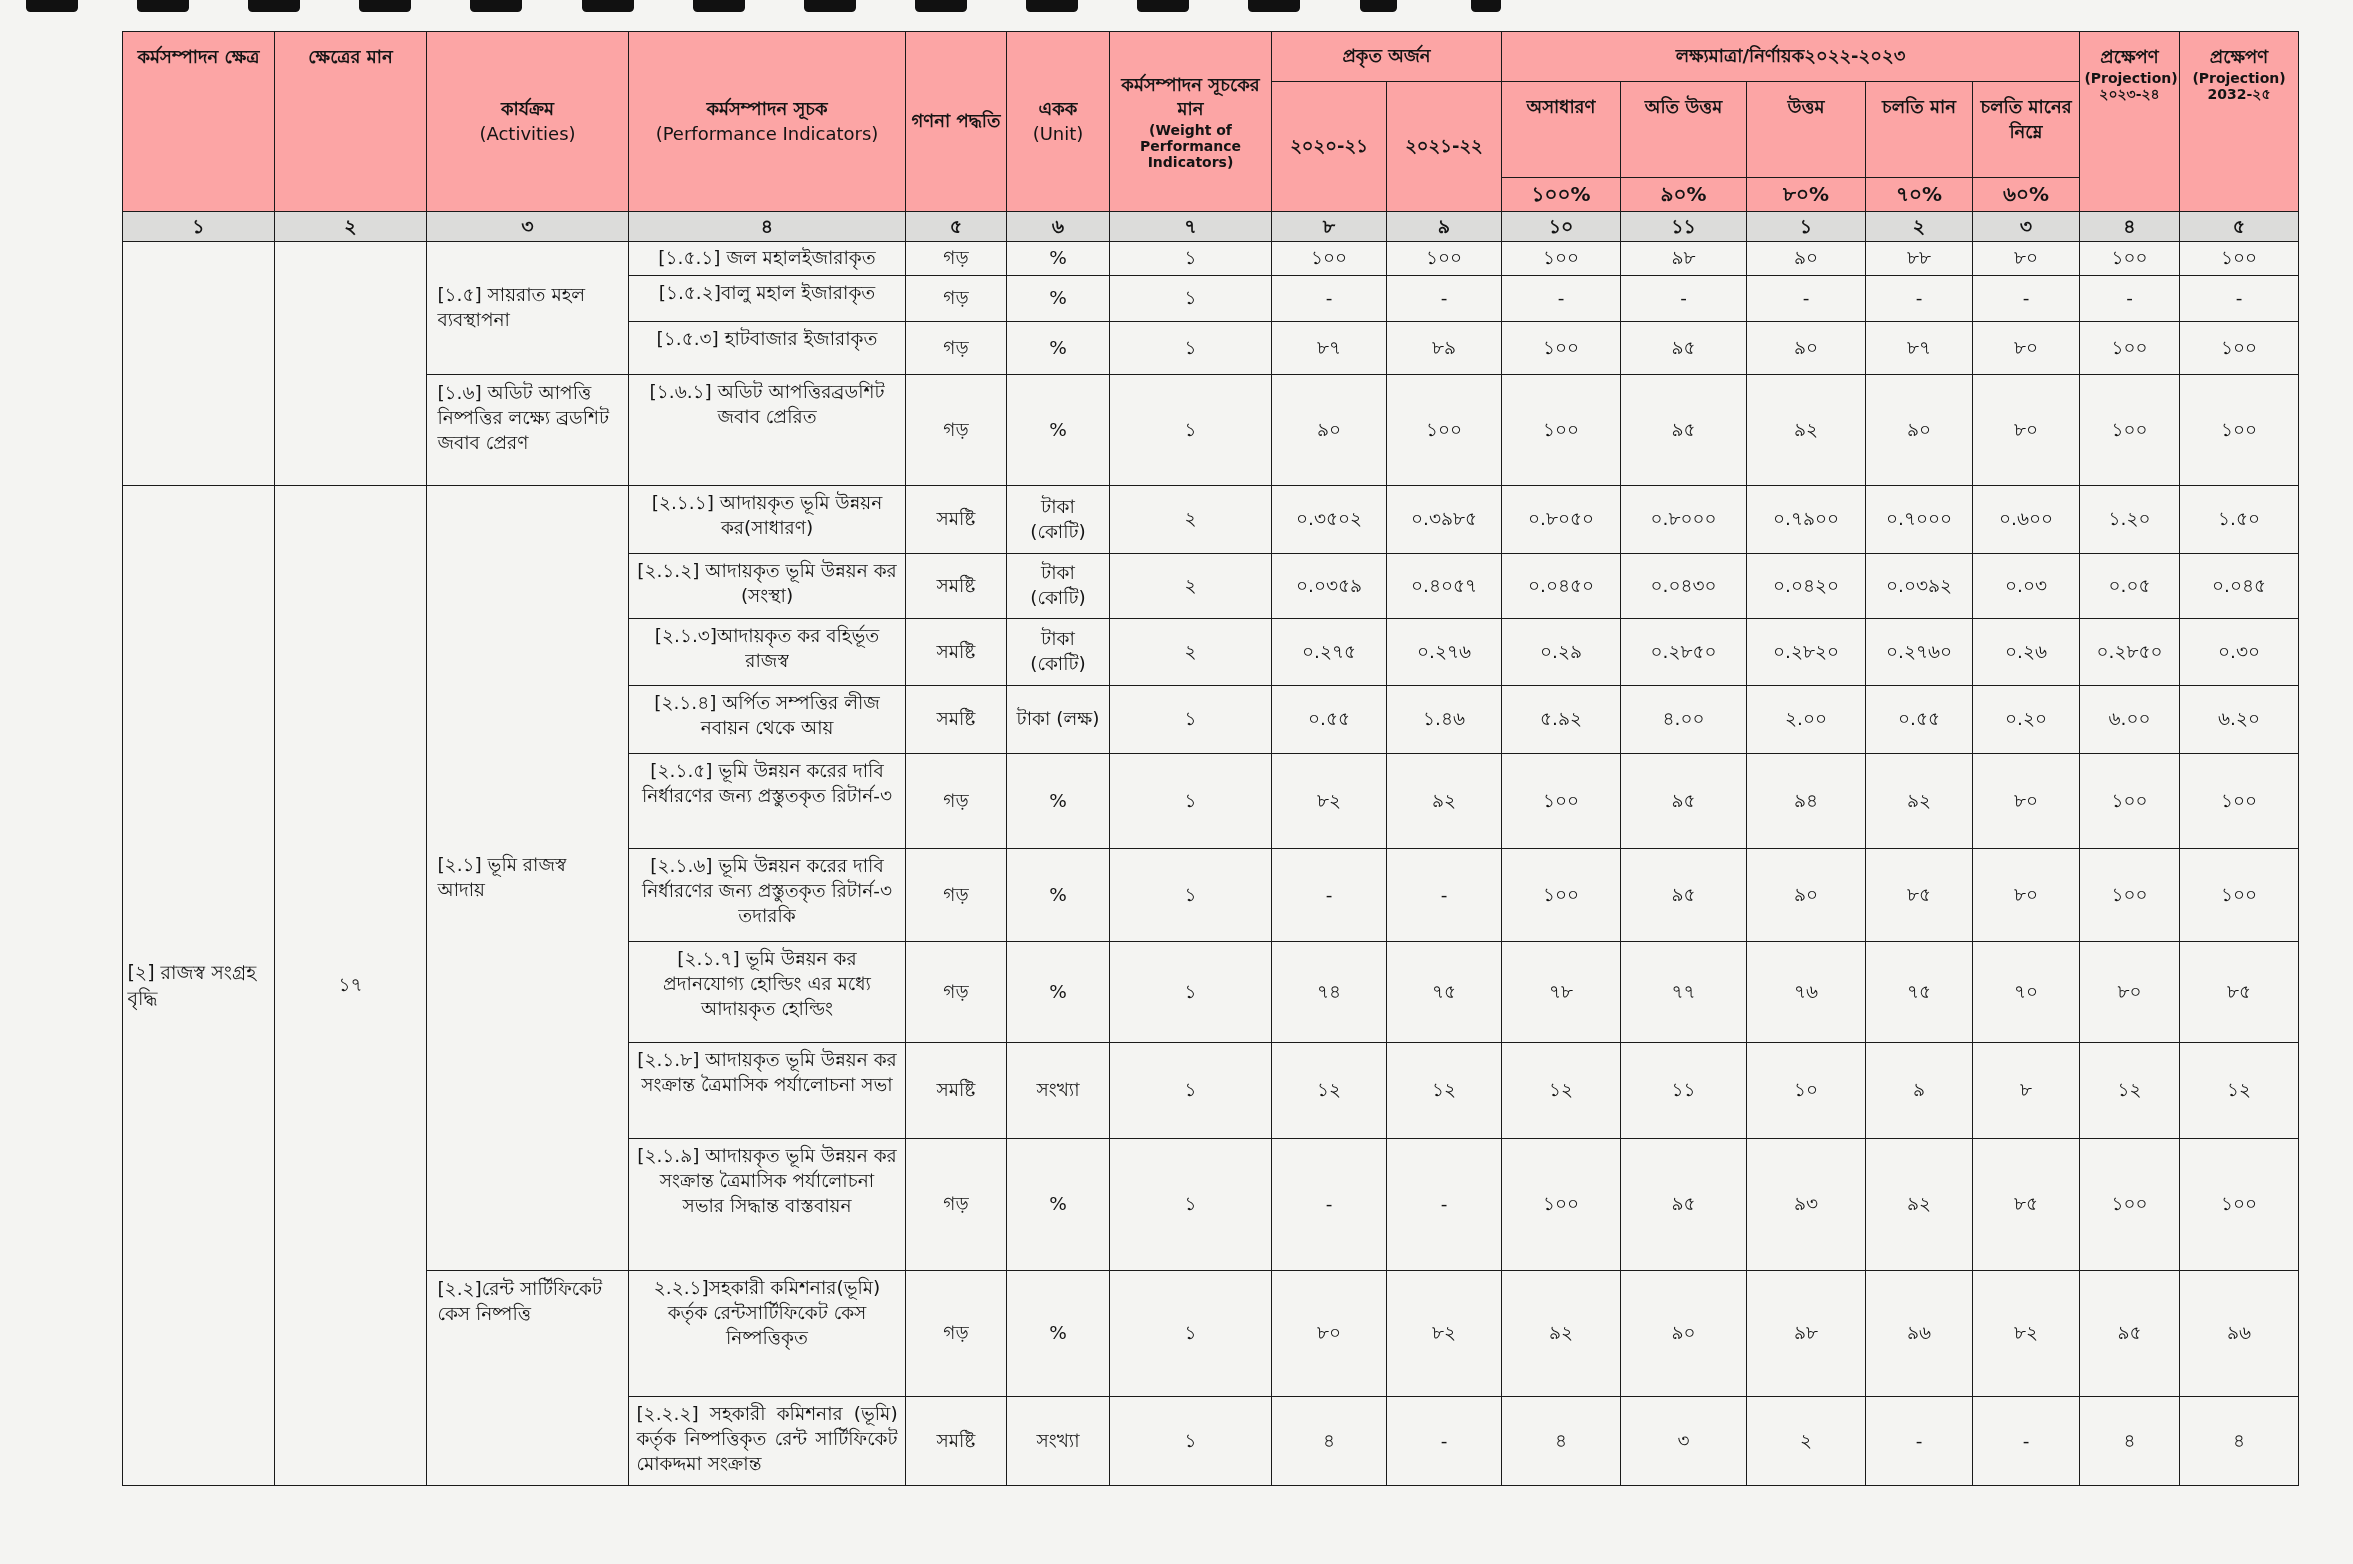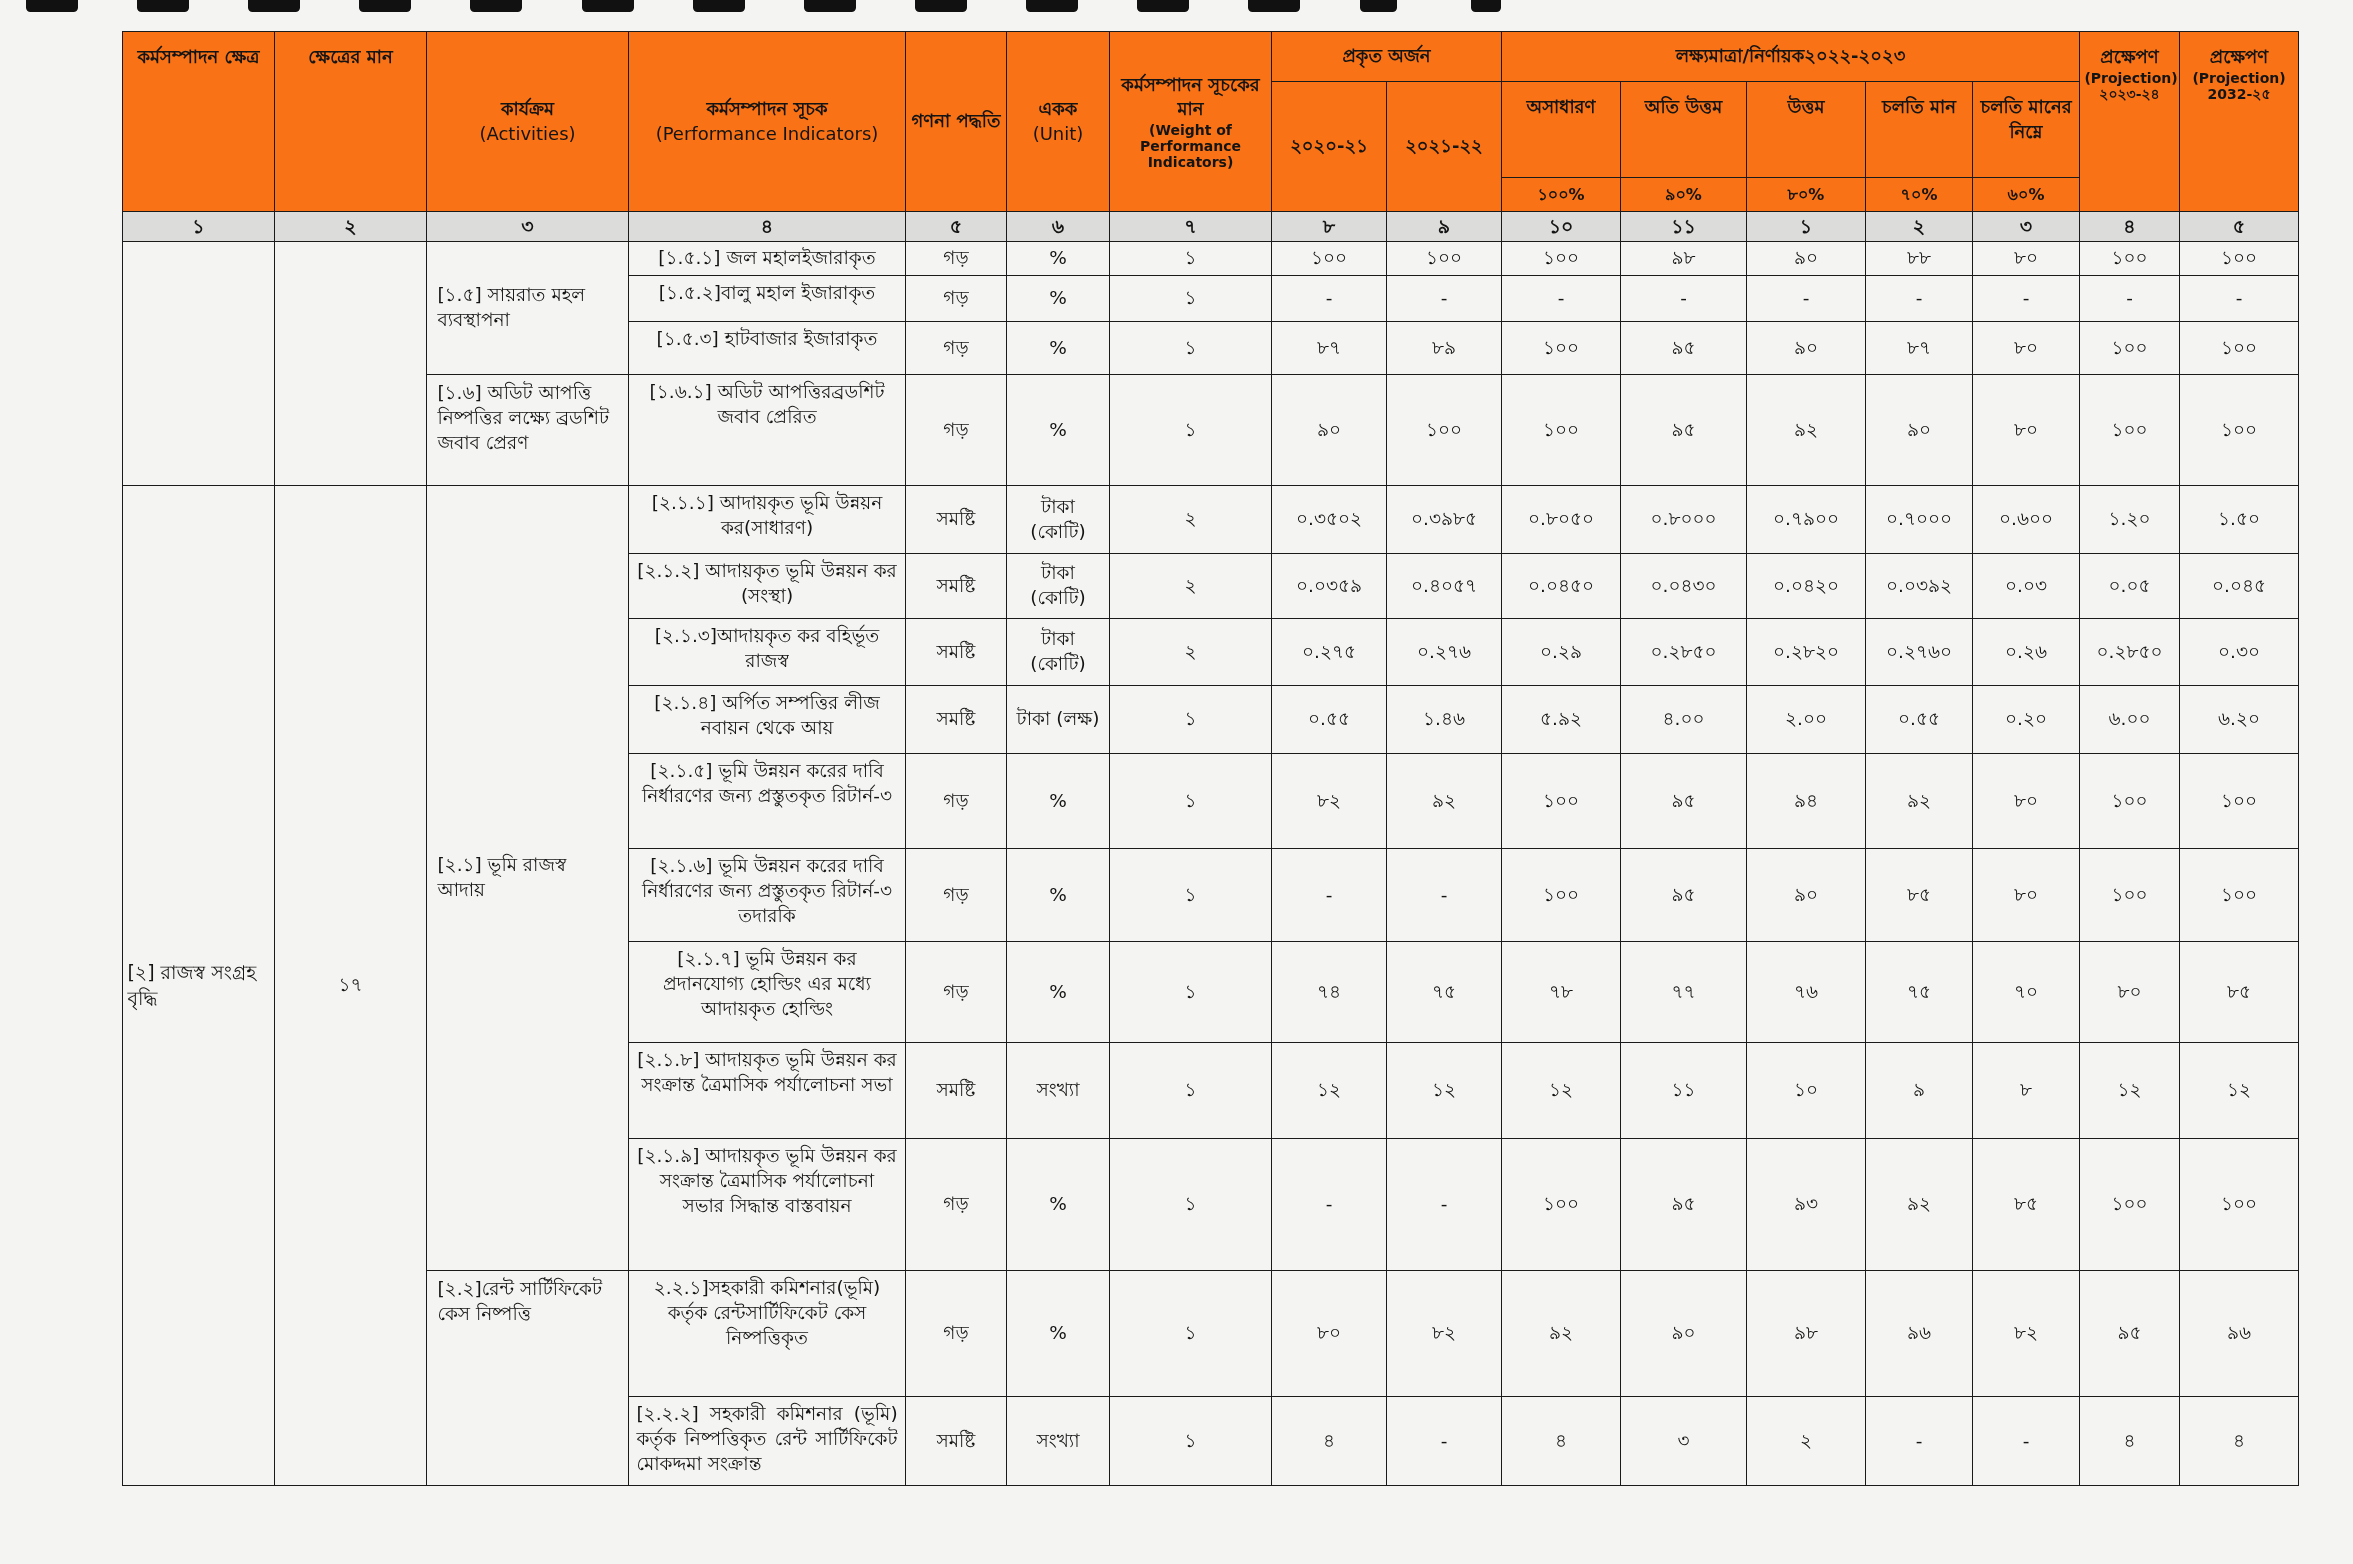--- a/index.html
+++ b/index.html
@@ -17,32 +17,32 @@
     border-collapse:collapse; table-layout:fixed;
     width:2174px;
   }
   td, th {
     border:1.9px solid #1a1a1a;
     text-align:center; vertical-align:middle;
     font-size:18.5px; line-height:1.35;
     padding:3px 4.4px; font-weight:normal;
     overflow:hidden;
   }
-  th { background:#f97316; font-weight:bold; font-size:18px; }
+  th { background:#fca5a5; font-weight:bold; font-size:18px; }
   th .en { font-weight:normal; font-size:18px; display:block; }
   th .en-sm { font-weight:bold; font-size:14px; display:block; line-height:1.15; }
   th.top { vertical-align:top; padding-top:13.3px; }
   .numrow td { background:#dcdcda; font-weight:bold; font-size:19px; height:25px; padding:1.5px; }
   td.ind { text-align:center; vertical-align:top; padding:4.4px 7.4px; font-size:18.5px; }
   td.ind.justify { text-align:justify; }
   td.act { text-align:left; vertical-align:top; padding:6px 10.4px; }
   td.act.mid { vertical-align:middle; }
   td.area { text-align:left; font-size:19px; }
   td.val { font-size:18.5px; }
-  .pct-row th { font-size:16px; height:27px; }
+  .pct-row th { font-size:20px; height:27px; }
 </style>
 </head>
 <body>
 
 <div class="binding">
   <span style="left:26px"></span>
     <span style="left:137px"></span>
     <span style="left:248px"></span>
   <span style="left:359px"></span>
     <span style="left:470px"></span>

